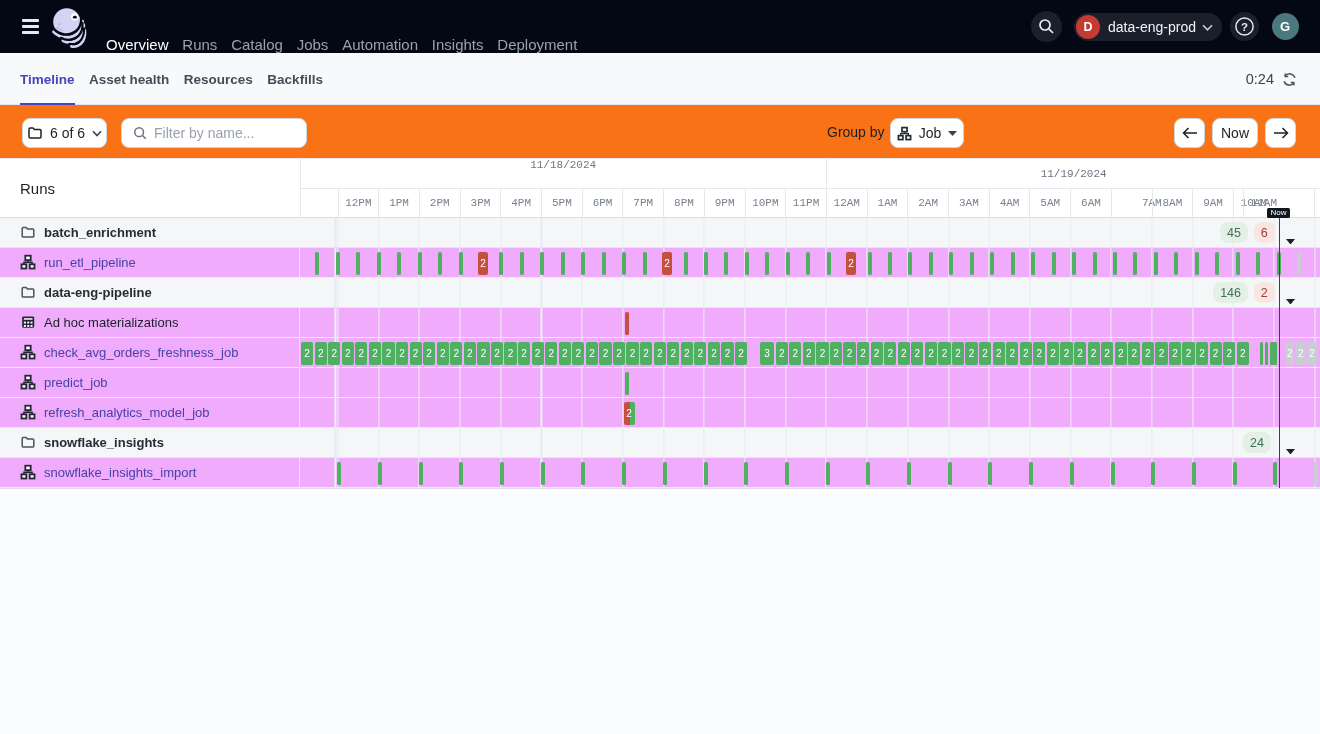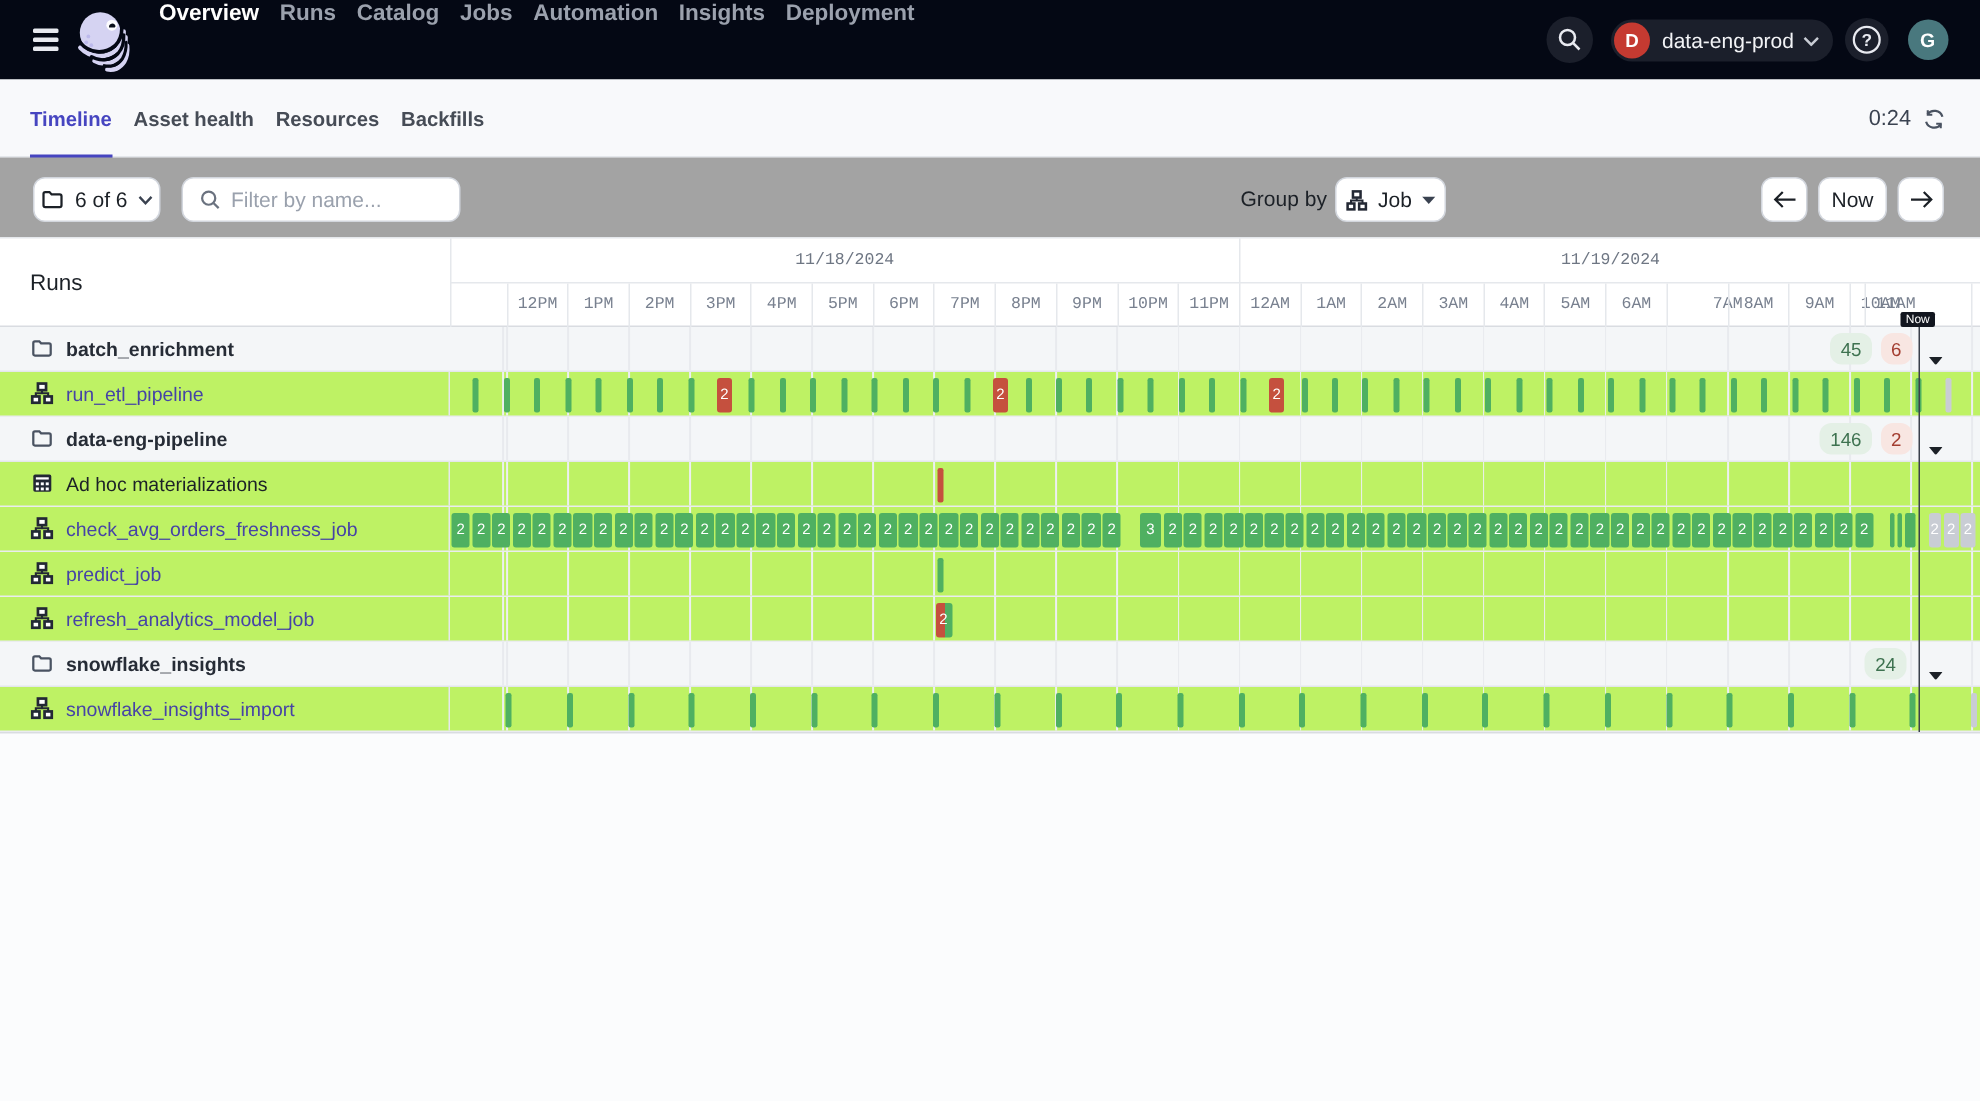--- a/index.html
+++ b/index.html
@@ -2,66 +2,66 @@
 <html><head><meta charset="utf-8">
 <style>
 * { margin:0; padding:0; box-sizing:border-box; }
 html,body { width:1320px; height:734px; overflow:hidden; background:#FBFCFD;
   font-family:"Liberation Sans",sans-serif; }
 
 .topbar { position:relative; height:53px; background:#040814; color:#fff; }
 .burger { position:absolute; left:22px; top:19px; width:16.5px; }
 .burger div { height:2.5px; background:#E8EAF0; border-radius:1px; margin-bottom:3.7px; }
 .logo { position:absolute; left:50px; top:3px; }
-.nav { position:absolute; left:106px; top:0; height:53px; display:flex; align-items:flex-start; gap:13.8px;
-  font-size:15px; font-weight:700; color:#9BA1AD; }
+.nav { position:absolute; left:106px; top:0; height:53px; display:flex; align-items:flex-end; gap:13.8px;
+  font-size:15px; font-weight:400; color:#9BA1AD; }
 .nav .on { color:#FFFFFF; }
 .circbtn { position:absolute; width:31px; height:31px; border-radius:50%; background:#1B1F2B; display:flex; align-items:center; justify-content:center; }
 .depl { position:absolute; left:1074px; top:13px; height:28px; background:#1B1F2B; border-radius:14px; display:flex; align-items:center;
   padding:0 9px 0 2px; }
 .dav { width:24px; height:24px; border-radius:50%; background:#C53A31; color:#fff; font-size:12.5px; font-weight:700;
   display:flex; align-items:center; justify-content:center; }
 .depl span { color:#F2F3F6; font-size:14px; font-weight:500; margin:0 6px 0 8px; }
 .gav { position:absolute; left:1271.5px; top:13px; width:27px; height:27px; border-radius:50%; background:#49787E; color:#fff; font-size:13px; font-weight:700;
   display:flex; align-items:center; justify-content:center; }
 
 .tabsbar { position:relative; height:52px; background:#F8F9FB; border-bottom:1px solid #E4E7EB; }
 .tabs { position:absolute; left:20px; top:0; height:52px; display:flex; gap:14.5px; align-items:center;
   font-size:13.5px; font-weight:700; color:#464C56; }
 .tabs .sel { color:#4645C0; position:relative; }
 .tabs .sel:after { content:""; position:absolute; left:0; right:0; bottom:-19.5px; height:3px; background:#4645C0; }
 .countdown { position:absolute; right:23px; top:0; height:52px; display:flex; align-items:center; gap:8px;
   font-size:14.5px; color:#3A4250; }
 
-.controls { position:relative; height:53px; background:#a3a3a3; }
+.controls { position:relative; height:53px; background:#f97316; }
 .btn { position:absolute; top:13px; height:30px; background:#fff; border:1px solid #D2D6DD; border-radius:8px;
   display:flex; align-items:center; justify-content:center; font-size:14px; color:#1C2127; }
 .seg { position:absolute; top:13px; height:30px; display:flex; background:#fff; border:1px solid #D2D6DD;
   border-radius:8px; overflow:hidden; font-size:14px; color:#1C2127; }
 .seg div { display:flex; align-items:center; justify-content:center; border-right:1px solid #D2D6DD; }
 .seg div:last-child { border-right:none; }
 .seg .on { background:#D6D8DE; font-weight:600; }
 .gb { position:absolute; left:827px; top:0; height:53px; display:flex; align-items:center; font-size:14px; color:#1C2127; }
 .ph { color:#9AA1AD; font-size:14px; }
 
 .table { position:relative; background:#fff; border-top:1px solid #E5E8EC; border-bottom:1px solid #D9DCE1; }
 .lbl { width:300px; flex:0 0 300px; border-right:1px solid #E5E8EC; display:flex; align-items:center; padding-left:20px; }
 .thead { position:relative; height:58.5px; border-bottom:1px solid #D9DCE1; }
 .runs { position:absolute; left:20px; top:0; height:58px; display:flex; align-items:center; font-size:15px; color:#1C2127; }
 .dhdr { position:absolute; top:0; left:300px; width:1020px; height:29.5px; border-bottom:1px solid #E5E8EC; }
 .dhdr .d1 { position:absolute; left:0; width:527.3px; top:0; height:29.5px; border-right:1px solid #E5E8EC;
-  display:flex; align-items:center; justify-content:center; }
+  display:flex; align-items:flex-start; justify-content:center; }
 .dhdr .d2 { position:absolute; left:527.3px; right:0; top:0; height:29.5px; display:flex; align-items:center; justify-content:center; }
 .mono { font-family:"Liberation Mono",monospace; font-size:11px; color:#6E7683; }
 .hhdr { position:absolute; left:300px; top:29.5px; width:1020px; height:29px; }
 .hcell { position:absolute; top:0; height:29px; border-left:1px solid #E5E8EC; display:flex; align-items:center;
   justify-content:center; font-family:"Liberation Mono",monospace; font-size:11px; color:#78808F; }
 .lblborder { position:absolute; left:300px; top:0; width:1px; height:58.5px; background:#E5E8EC; }
 
-.row { display:flex; height:30px; border-bottom:1px solid #EAECEF; background:#bef264; }
+.row { display:flex; height:30px; border-bottom:1px solid #EAECEF; background:#f0abfc; }
 .row:last-child { border-bottom:none; }
 .grow { background:#F4F6F8; border-bottom-color:#E4E7EB; }
 .grow .lbl { border-right-color:transparent; }
 .tl { position:relative; flex:1; background-image:repeating-linear-gradient(90deg,#EDEFF2 0 1px,transparent 1px 40.7px);
   background-position:37.4px 0; }
 .grow .tl { background-image:repeating-linear-gradient(90deg,#E8EAEE 0 1px,transparent 1px 40.7px); }
 .ric { margin-right:8px; flex:0 0 16px; }
 .gname { font-size:13px; font-weight:700; color:#262C36; }
 .jname { font-size:13px; color:#4643A6; }
 .aname { font-size:13px; color:#1C2127; }

